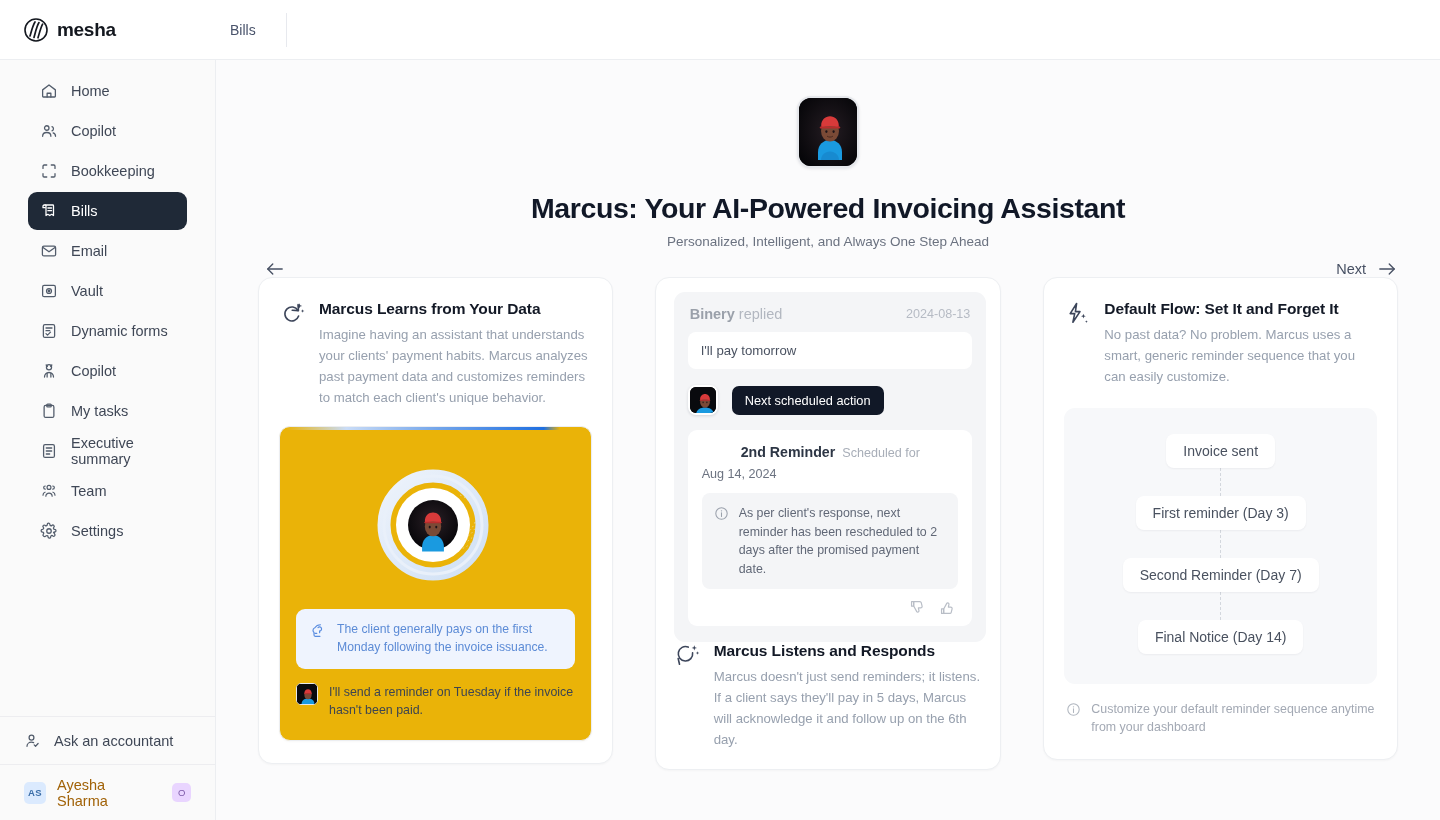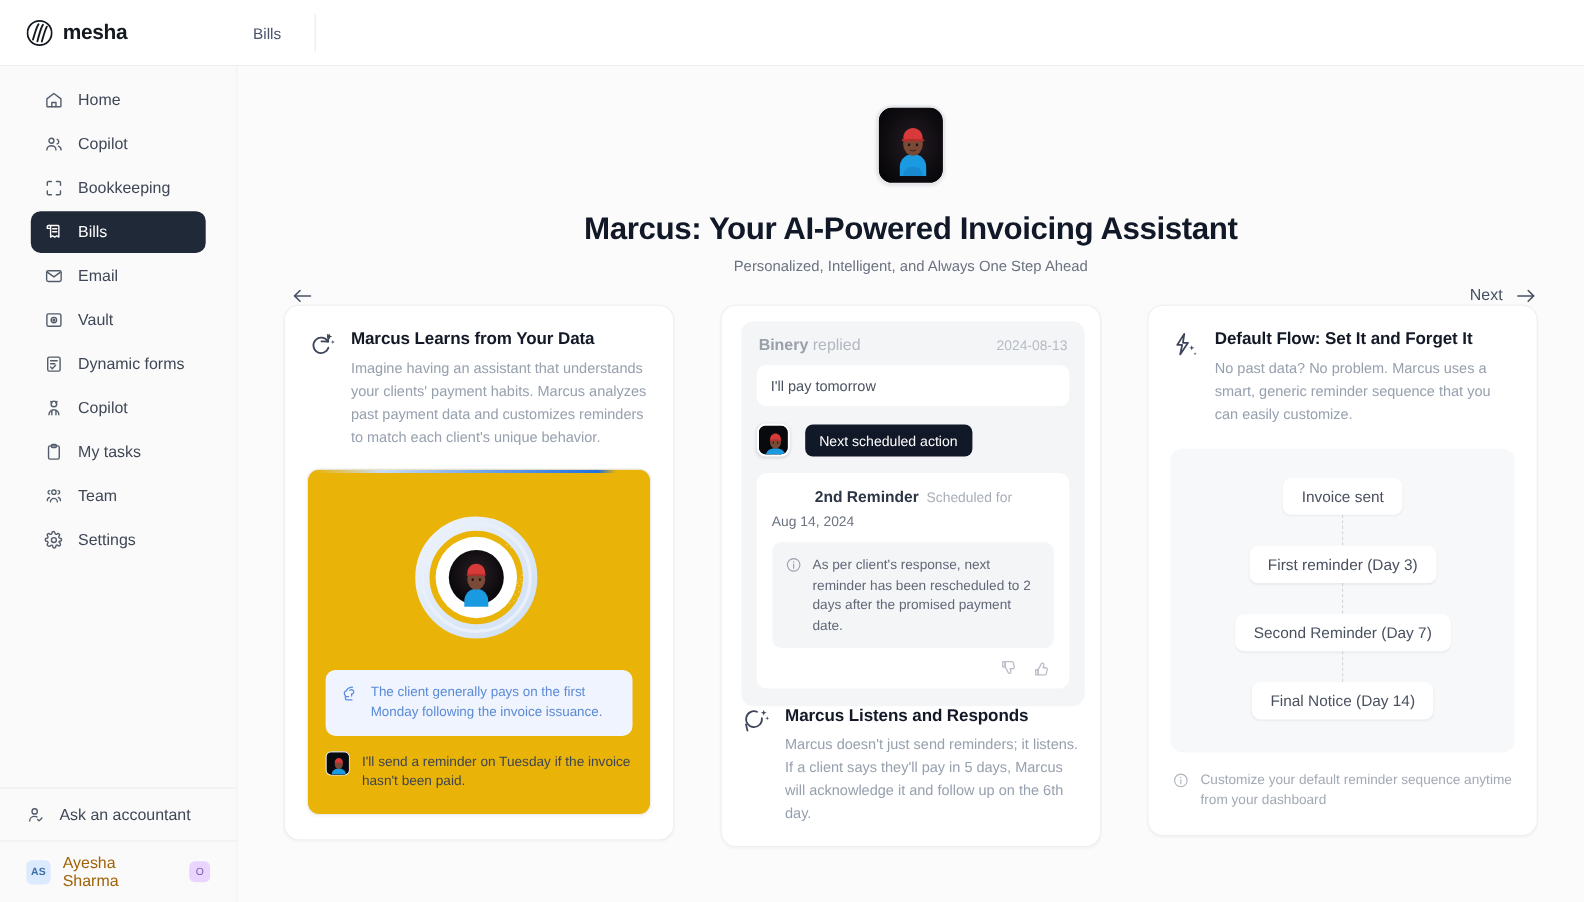--- a/index.html
+++ b/index.html
@@ -329,20 +329,29 @@
         </div>
 
         <div class="nav-item">
           <svg class="nav-ico" viewBox="0 0 24 24" fill="none" stroke="currentColor" stroke-width="1.7" stroke-linecap="round" stroke-linejoin="round">
             <rect x="5.5" y="4.5" width="13" height="16" rx="2"></rect>
             <rect x="9" y="2.8" width="6" height="3.6" rx="1.2"></rect>
           </svg>
           <span>My tasks</span>
         </div>
 
+        <div class="nav-item">
+          <svg class="nav-ico" viewBox="0 0 24 24" fill="none" stroke="currentColor" stroke-width="1.7" stroke-linecap="round" stroke-linejoin="round">
+            <rect x="4.8" y="3.5" width="14.4" height="17" rx="2"></rect>
+            <path d="M8.4 8h7.2"></path>
+              <path d="M8.4 12h7.2"></path>
+              <path d="M8.4 16h4.5"></path>
+          </svg>
+          <span>Executive summary</span>
+        </div>
 
         <div class="nav-item">
           <svg class="nav-ico" viewBox="0 0 24 24" fill="none" stroke="currentColor" stroke-width="1.6" stroke-linecap="round" stroke-linejoin="round">
             <circle cx="12" cy="7.2" r="2.6"></circle>
             <path d="M7.8 19c0-2.4 1.9-4.3 4.2-4.3s4.2 1.9 4.2 4.3"></path>
             <path d="M7 9.5a2.1 2.1 0 1 1 0-4.2"></path>
               <path d="M4 17.5c0-1.9 1.1-3.4 2.7-3.9"></path>
             <path d="M17 9.5a2.1 2.1 0 1 0 0-4.2"></path>
               <path d="M20 17.5c0-1.9-1.1-3.4-2.7-3.9"></path>
           </svg>

